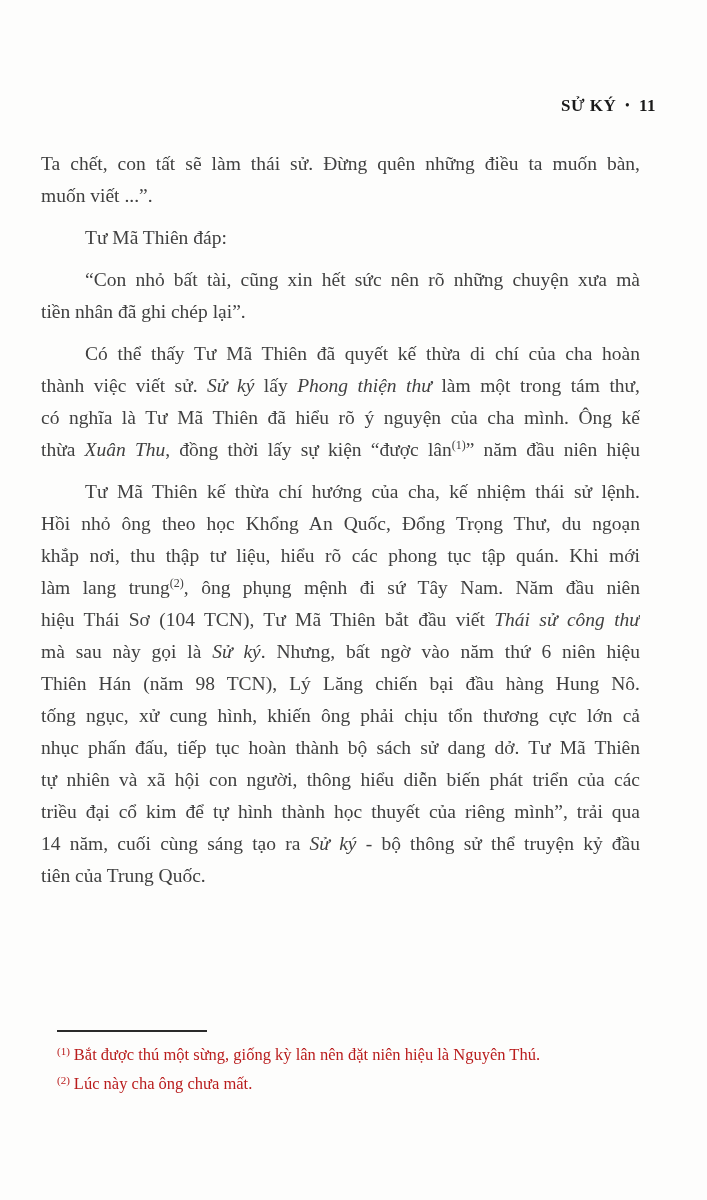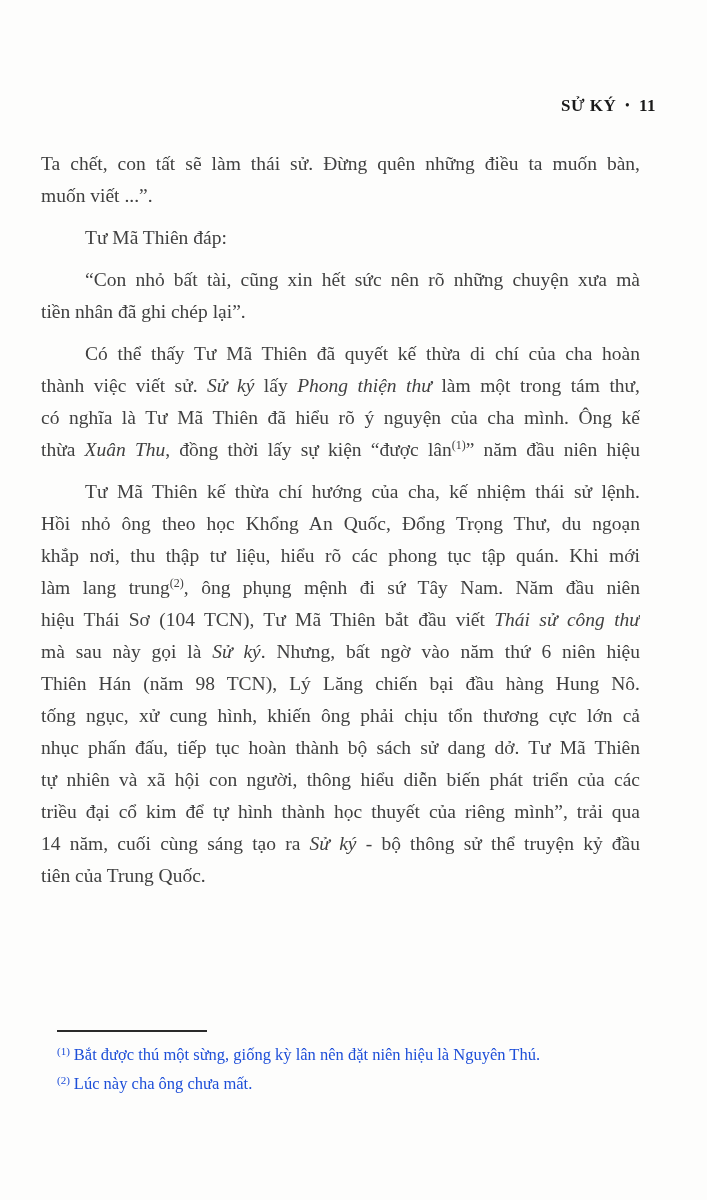--- a/index.html
+++ b/index.html
@@ -63,21 +63,21 @@
     left: 57px; top: 1030px; width: 599px;
   }
   .footnote-rule {
     width: 150px; height: 2px;
     background: #2a2a2a;
     margin-bottom: 9px;
   }
   .footnote-line {
     font-size: 16.5px;
     line-height: 27px;
-    color: #1d4ed8;
+    color: #b91c1c;
     text-align: left;
   }
   .footnote-line .sup { font-size: 11px; top: -5px; margin-right: 4px; }
 </style>
 </head>
 <body style="background: rgb(253, 253, 252);">
 
 <div class="scan-page">
 
   <div class="running-header">

